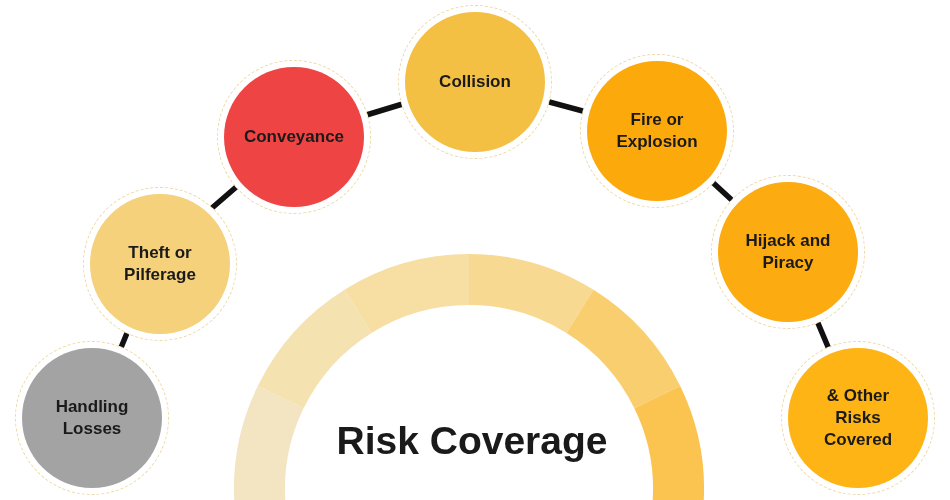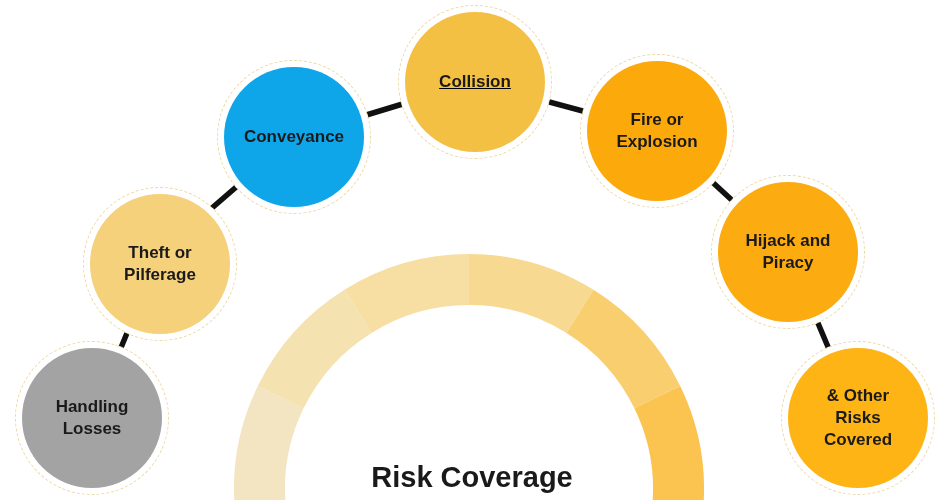--- a/index.html
+++ b/index.html
@@ -54,25 +54,24 @@
     line-height: 1.3;
     color: #1a1a1a;
     white-space: pre-line;
     padding: 0 8px;
   }
   .title {
     position: absolute;
     left: 472px;
     top: 441px;
     transform: translate(-50%, -50%);
-    font-size: 29px;
+    font-size: 39px;
     font-weight: bold;
     color: #1a1a1a;
     white-space: nowrap;
-    margin-top: 36px;
   }
 </style>
 </head>
 <body>
 
 <div class="canvas">
   <svg id="diagram-svg" width="950" height="500" viewBox="0 0 950 500">
       <path d="M 235.28735458845574 513.5641888678985 A 235 235 0 0 1 257.7833991196958 385.98278050456685 L 303.6218954809533 408.33970899080975 A 184 184 0 0 0 286.00797125223767 508.23323724124816 Z" fill="#F3E4C2"></path>
       <path d="M 257.7833991196958 385.98278050456685 A 235 235 0 0 1 344.4689729051969 289.70869740323985 L 371.4948553810903 332.9591503072176 A 184 184 0 0 0 303.6218954809533 408.33970899080975 Z" fill="#F5E2B1"></path>
       <path d="M 344.4689729051969 289.70869740323985 A 235 235 0 0 1 469 254 L 469 305 A 184 184 0 0 0 371.4948553810903 332.9591503072176 Z" fill="#F7DFA4"></path>
@@ -93,25 +92,25 @@
 Losses</span>
         </div>
       </div>
       <div class="node" style="left: 83px; top: 187px;">
         <div class="node-fill" style="background: rgb(246, 209, 124);">
           <span class="node-label">Theft or
 Pilferage</span>
         </div>
       </div>
       <div class="node" style="left: 217px; top: 60px;">
-        <div class="node-fill" style="background: #0ea5e9;">
+        <div class="node-fill" style="background: #ef4444;">
           <span class="node-label">Conveyance</span>
         </div>
       </div>
-      <div class="node" style="left: 398px; top: 5px; text-decoration: underline;">
+      <div class="node" style="left: 398px; top: 5px;">
         <div class="node-fill" style="background: rgb(244, 192, 68);">
           <span class="node-label">Collision</span>
         </div>
       </div>
       <div class="node" style="left: 580px; top: 54px; align-items: center;">
         <div class="node-fill" style="background: rgb(252, 169, 12);">
           <span class="node-label">Fire or
 Explosion</span>
         </div>
       </div>

